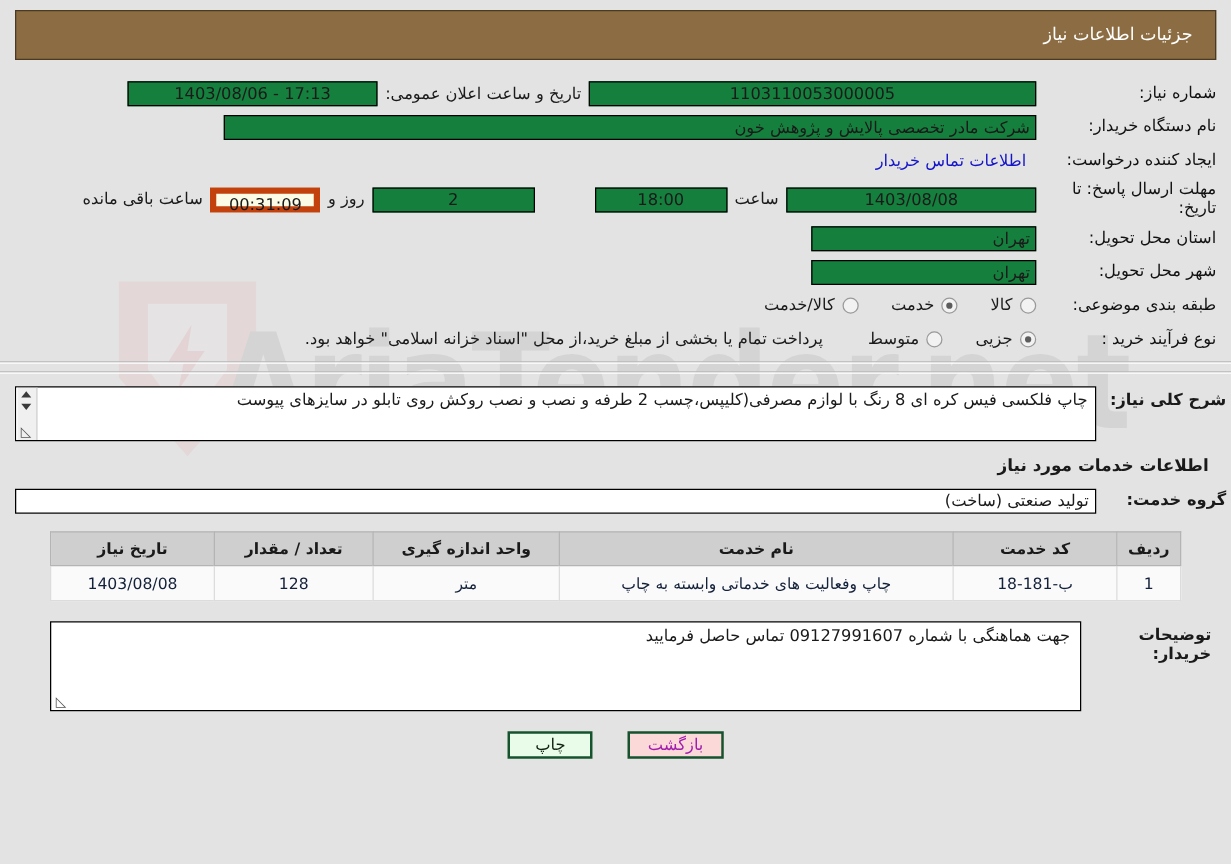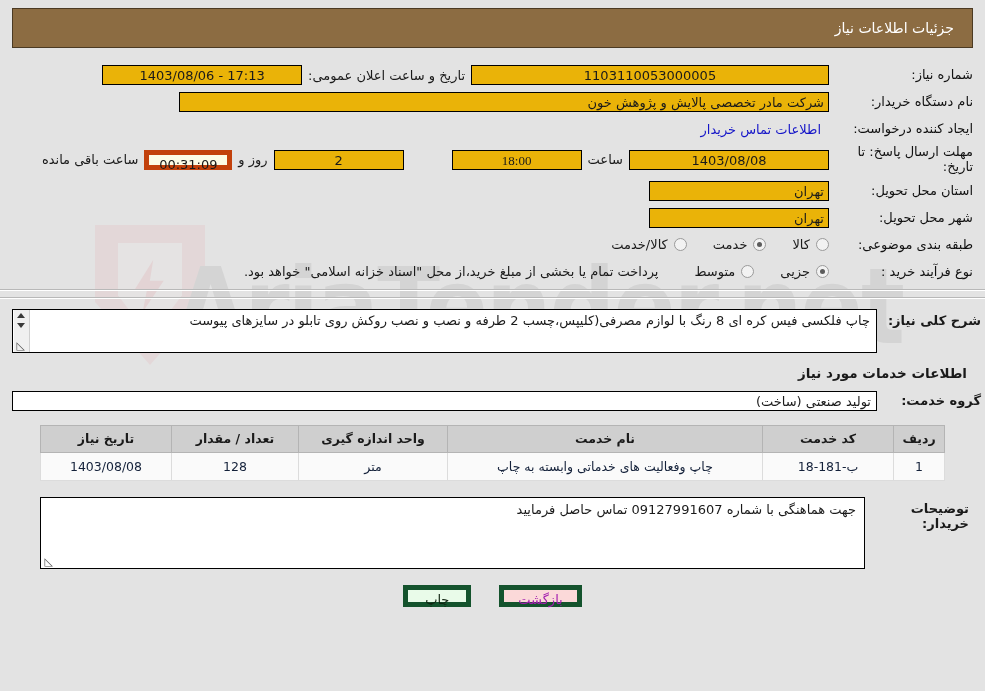--- a/index.html
+++ b/index.html
@@ -91,36 +91,36 @@
     text-align:right;
     padding-right:4px;
     font-size:13px;
     color:#111;
     box-sizing:border-box;
     line-height:1.25;
   }
   .lbl.two-line{line-height:1.15;}
   .fld{
     border:1px solid #000;
-    background:#eab308;
+    background:#15803d;
     height:20px;
     line-height:20px;
     box-sizing:border-box;
     font-size:13px;
     padding:0 4px;
     text-align:center;
     white-space:nowrap;
     overflow:hidden;
   }
   .fld.num{direction:ltr;}
   .w-need-no{width:358px;}
   .w-buyer{width:650px;text-align:right;}
   .w-creator{width:525px;text-align:right;}
   .w-date{width:200px;}
-  .w-time{width:130px;font-family:Liberation Serif, serif;}
+  .w-time{width:106px;}
   .w-days{width:130px;}
   .w-city{width:180px;text-align:right;}
   .countdown{
     width:88px;background:#fbfbe6;border:5px solid #c2410c;
     height:20px;line-height:20px;text-align:center;font-size:13px;
     box-sizing:border-box;direction:ltr;
   }
   .inline-txt{
     padding:0 6px;font-size:13px;white-space:nowrap;
   }
@@ -266,21 +266,21 @@
     height:72px;box-sizing:border-box;overflow:hidden;
   }
   .notes-box .ta-text{padding:3px 8px;font-size:13px;line-height:18px;text-align:right;margin-left:28px;}
 
   
   .btnbar{
     display:flex;justify-content:center;align-items:center;
     margin-top:16px;gap:28px;
   }
   .btn{
-    border:5px solid #14532d;
+    border:2px solid #14532d;
     height:22px;line-height:20px;
     min-width:68px;padding:0 14px;
     font-size:13px;text-align:center;
     cursor:pointer;box-sizing:border-box;
   }
   .btn-print{background:#e9fbe9;color:#102210;}
   .btn-back{background:#fbd9d9;color:#a21caf;}
 </style>
 </head>
 <body>

